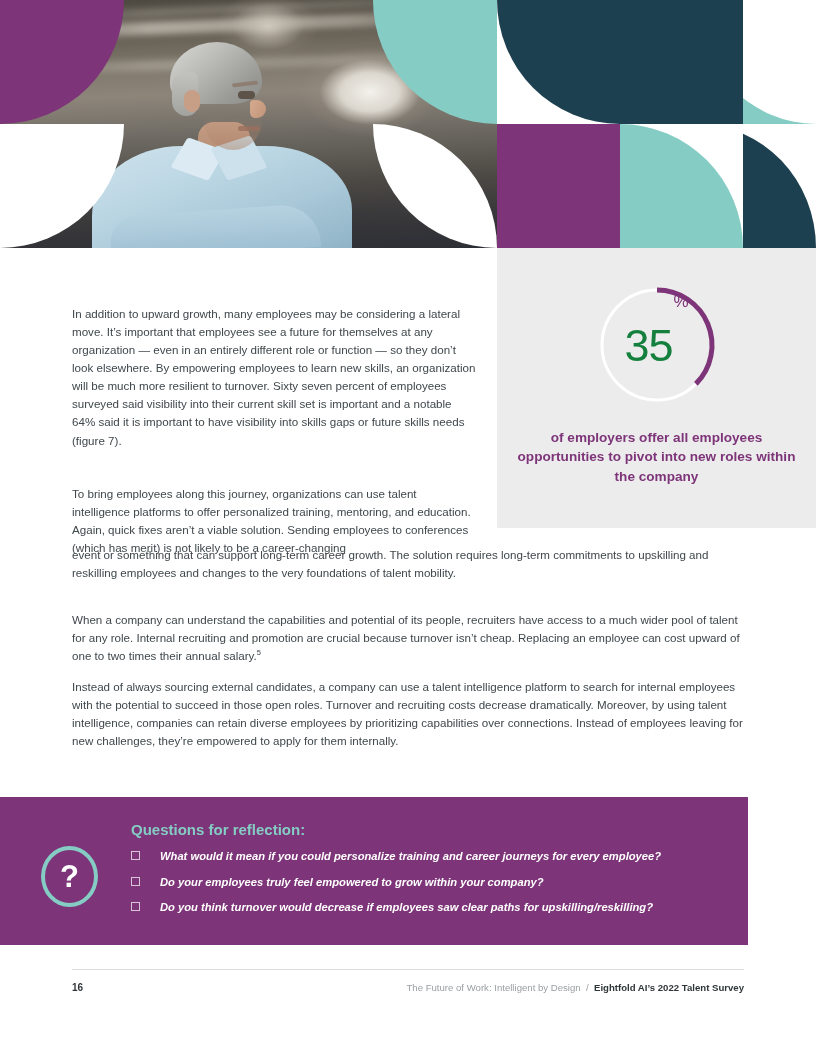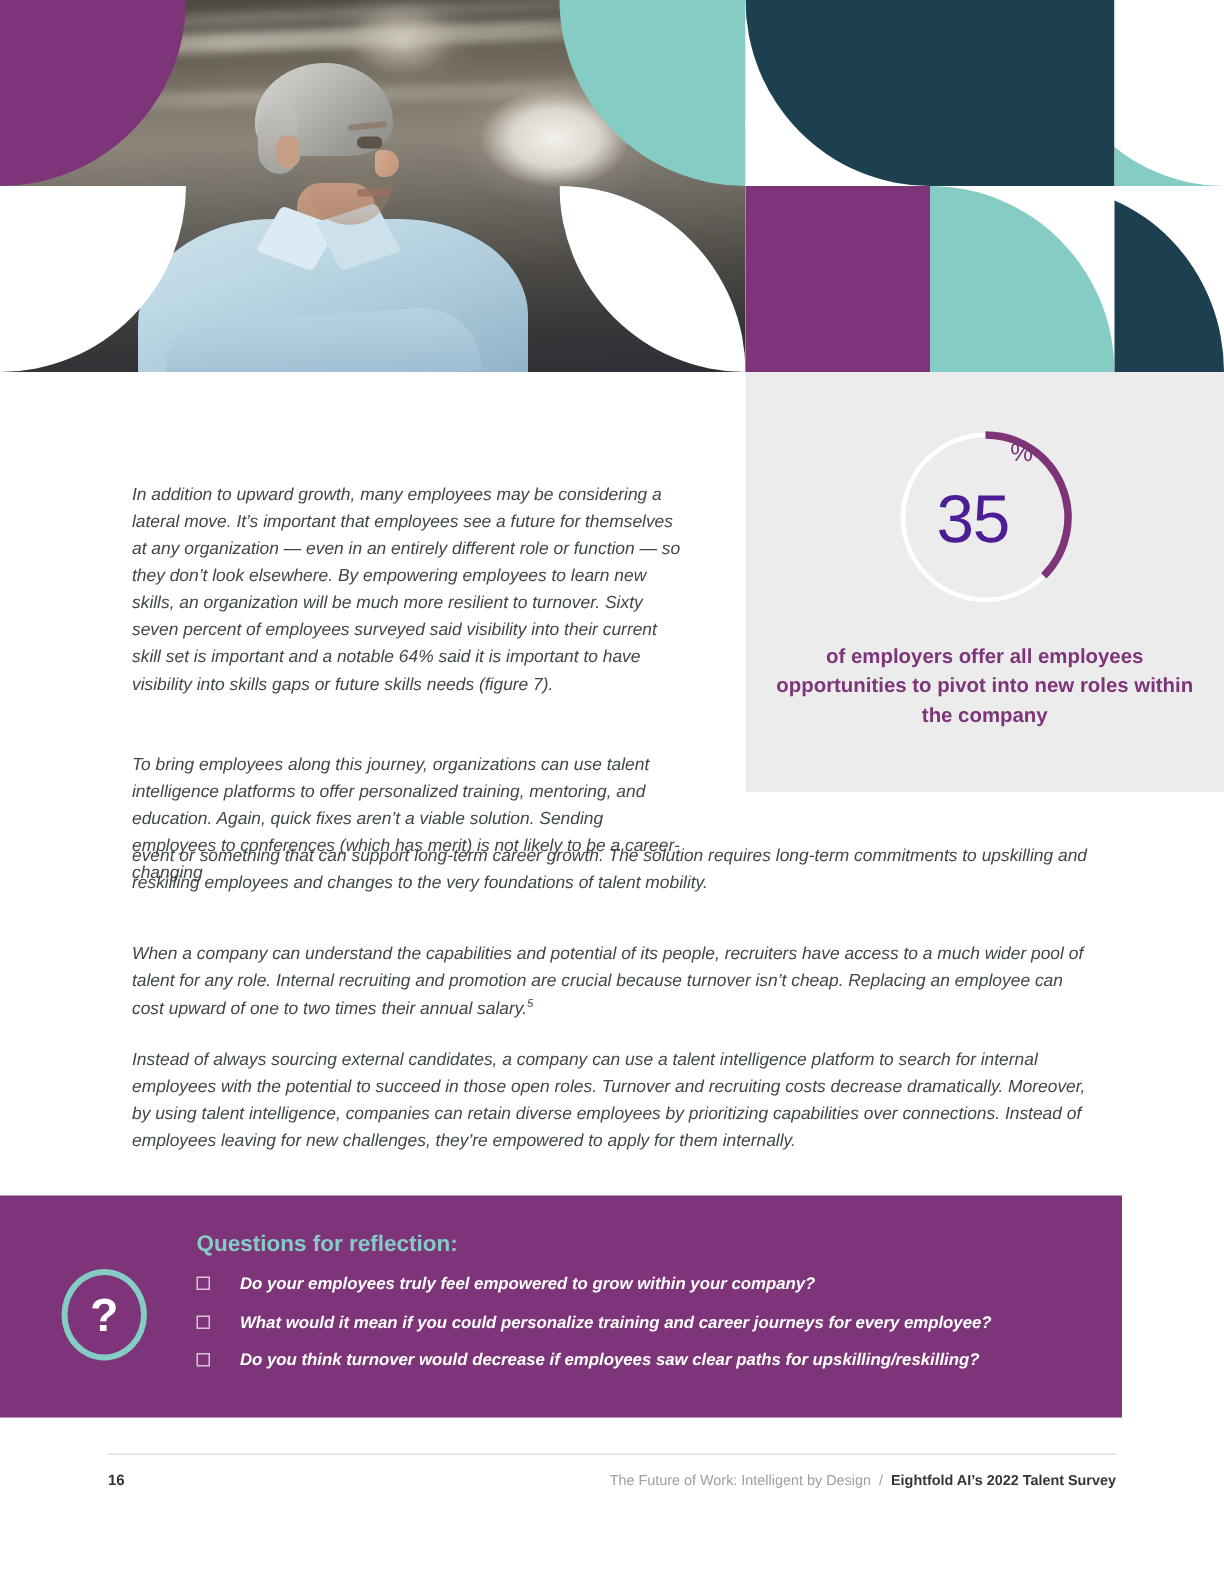--- a/index.html
+++ b/index.html
@@ -233,21 +233,21 @@
     align-items: center;
     justify-content: center;
     color: #7d3478;
   }
   .donut-num {
     font-family: "Liberation Sans", sans-serif;
     font-size: 45px;
     font-weight: 300;
     line-height: 1;
     letter-spacing: -1px;
-    color: #4c1d95;
+    color: #15803d;
   }
   .donut-pct {
     font-size: 17px;
     font-weight: 300;
     line-height: 1;
     margin-left: 1px;
     align-self: flex-start;
     margin-top: 8px;
     color: #7d3478;
   }
@@ -264,25 +264,24 @@
   }
 
   h2.section-title {
     margin: 0;
     font-size: 17.5px;
     font-weight: bold;
     color: #1d3d4d;
     letter-spacing: -0.1px;
   }
   p.body {
-    margin: 16px;
+    margin: 0;
     font-size: 11.6px;
     line-height: 1.56;
     color: #3f474b;
-    font-style: italic;
   }
   p.body + p.body { margin-top: 13px; }
   sup.fn { font-size: 7.5px; vertical-align: super; }
 
   .sec1 {
     position: absolute;
     left: 72px;
     top: 305px;
     width: 404px;
   }
@@ -482,25 +481,25 @@
   <p class="body"><span>When a company can understand the capabilities and potential of its people, recruiters have access to a much wider pool of talent for any role. Internal recruiting and promotion are crucial because turnover isn’t cheap. Replacing an employee can cost upward of one to two times their annual salary.</span><sup class="fn">5</sup></p>
   <p class="body">Instead of always sourcing external candidates, a company can use a talent intelligence platform to search for internal employees with the potential to succeed in those open roles. Turnover and recruiting costs decrease dramatically. Moreover, by using talent intelligence, companies can retain diverse employees by prioritizing capabilities over connections. Instead of employees leaving for new challenges, they’re empowered to apply for them internally.</p>
 </div>
 
 <div class="reflect">
   <div class="qmark">?</div>
   <div class="reflect-title">Questions for reflection:</div>
   <div class="reflect-list">
     <div class="reflect-item">
       <span class="reflect-box"></span>
-      <span class="reflect-text">Do your employees truly feel empowered to grow within your company?</span>
+      <span class="reflect-text">What would it mean if you could personalize training and career journeys for every employee?</span>
     </div>
     <div class="reflect-item">
       <span class="reflect-box"></span>
-      <span class="reflect-text">What would it mean if you could personalize training and career journeys for every employee?</span>
+      <span class="reflect-text">Do your employees truly feel empowered to grow within your company?</span>
     </div>
     <div class="reflect-item">
       <span class="reflect-box"></span>
       <span class="reflect-text">Do you think turnover would decrease if employees saw clear paths for upskilling/reskilling?</span>
     </div>
   </div>
 </div>
 
 <div class="footer-rule"></div>
 <div class="page-num">16</div>

